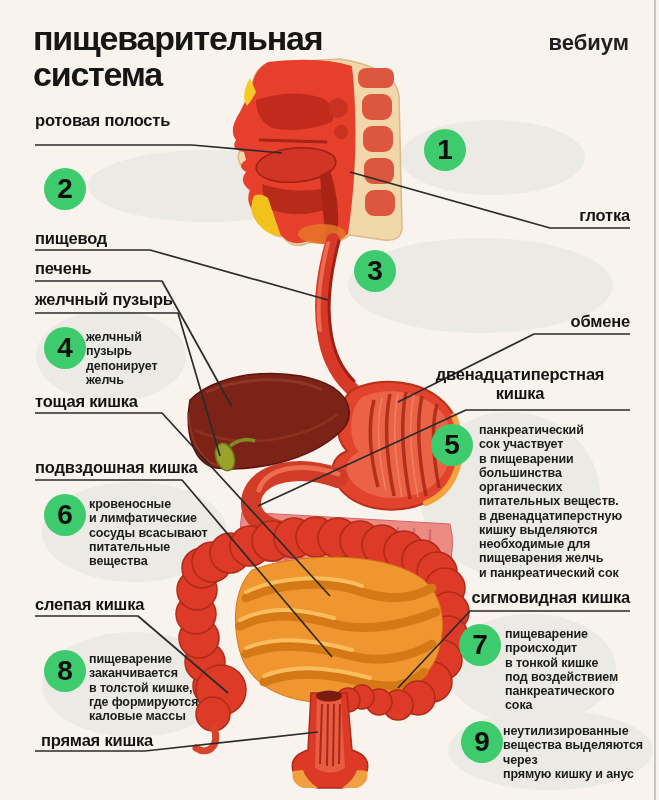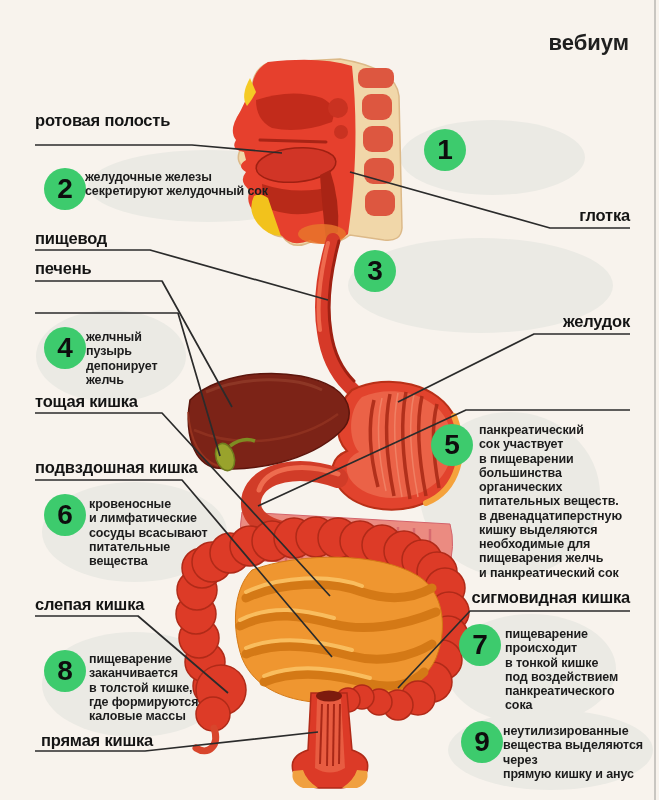--- a/index.html
+++ b/index.html
@@ -208,42 +208,47 @@
       <polyline points="630,334 534,334 398,402"></polyline>
       <polyline points="630,410 466,410 258,506"></polyline>
       <polyline points="35,413 162,413 330,596"></polyline>
       <polyline points="35,480 182,480 332,657"></polyline>
       <polyline points="35,616 138,616 228,693"></polyline>
       <polyline points="630,611 470,611 398,688"></polyline>
       <polyline points="35,751 145,751 318,732"></polyline>
     </g>
   </svg>
 
+  <div class="title">
+    <div>пищеварительная</div>
+    <div>система</div>
+  </div>
   <div class="brand">вебиум</div>
 
   <div class="lbl" style="left:35px;top:111px">ротовая полость</div>
   <div class="lbl r" style="right:29px;top:206px">глотка</div>
   <div class="lbl" style="left:35px;top:229px">пищевод</div>
   <div class="lbl" style="left:35px;top:259px">печень</div>
-  <div class="lbl r" style="right:29px;top:312px">желудок</div>
+  <div class="lbl" style="left:35px;top:290px">желчный пузырь</div>
+  <div class="lbl r" style="right:29px;top:312px">обмене</div>
+  <div class="lbl r" style="right:29px;top:365px;width:220px">двенадцатиперстная
+кишка</div>
   <div class="lbl" style="left:35px;top:392px">тощая кишка</div>
   <div class="lbl" style="left:35px;top:458px">подвздошная кишка</div>
   <div class="lbl" style="left:35px;top:595px">слепая кишка</div>
   <div class="lbl r" style="right:29px;top:588px">сигмовидная кишка</div>
   <div class="lbl" style="left:41px;top:731px">прямая кишка</div>
 
   <div class="num" style="left:424px;top:129px">
       <span>1</span>
     </div>
 
   <div class="num" style="left:44px;top:168px">
       <span>2</span>
     </div>
-  <div class="ctext" style="left:85px;top:170px">желудочные железы
-секретируют желудочный сок</div>
 
   <div class="num" style="left:354px;top:250px">
       <span>3</span>
     </div>
 
   <div class="num" style="left:44px;top:327px">
       <span>4</span>
     </div>
   <div class="ctext" style="left:86px;top:330px">желчный
 пузырь

